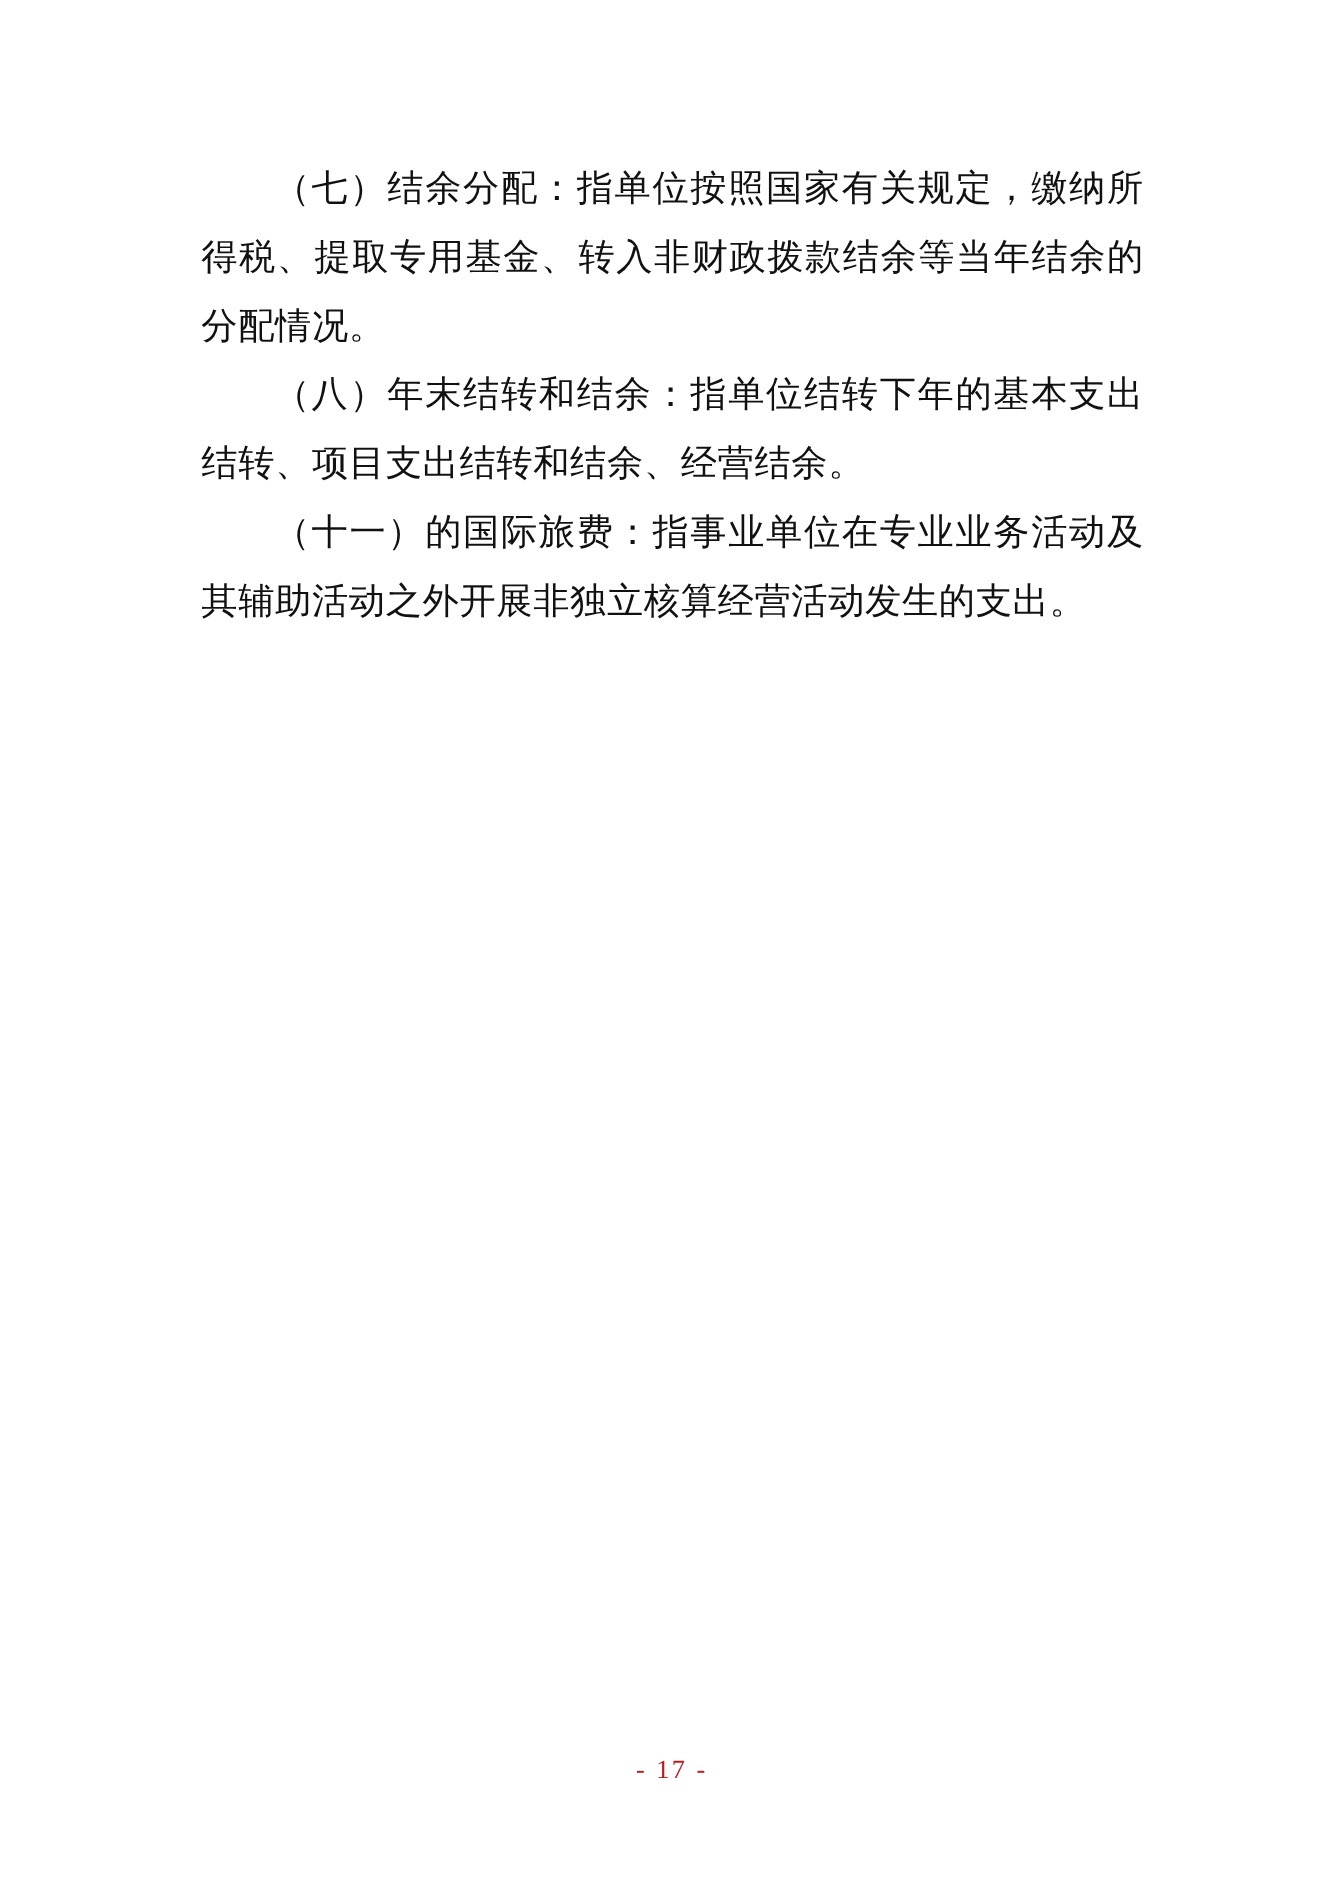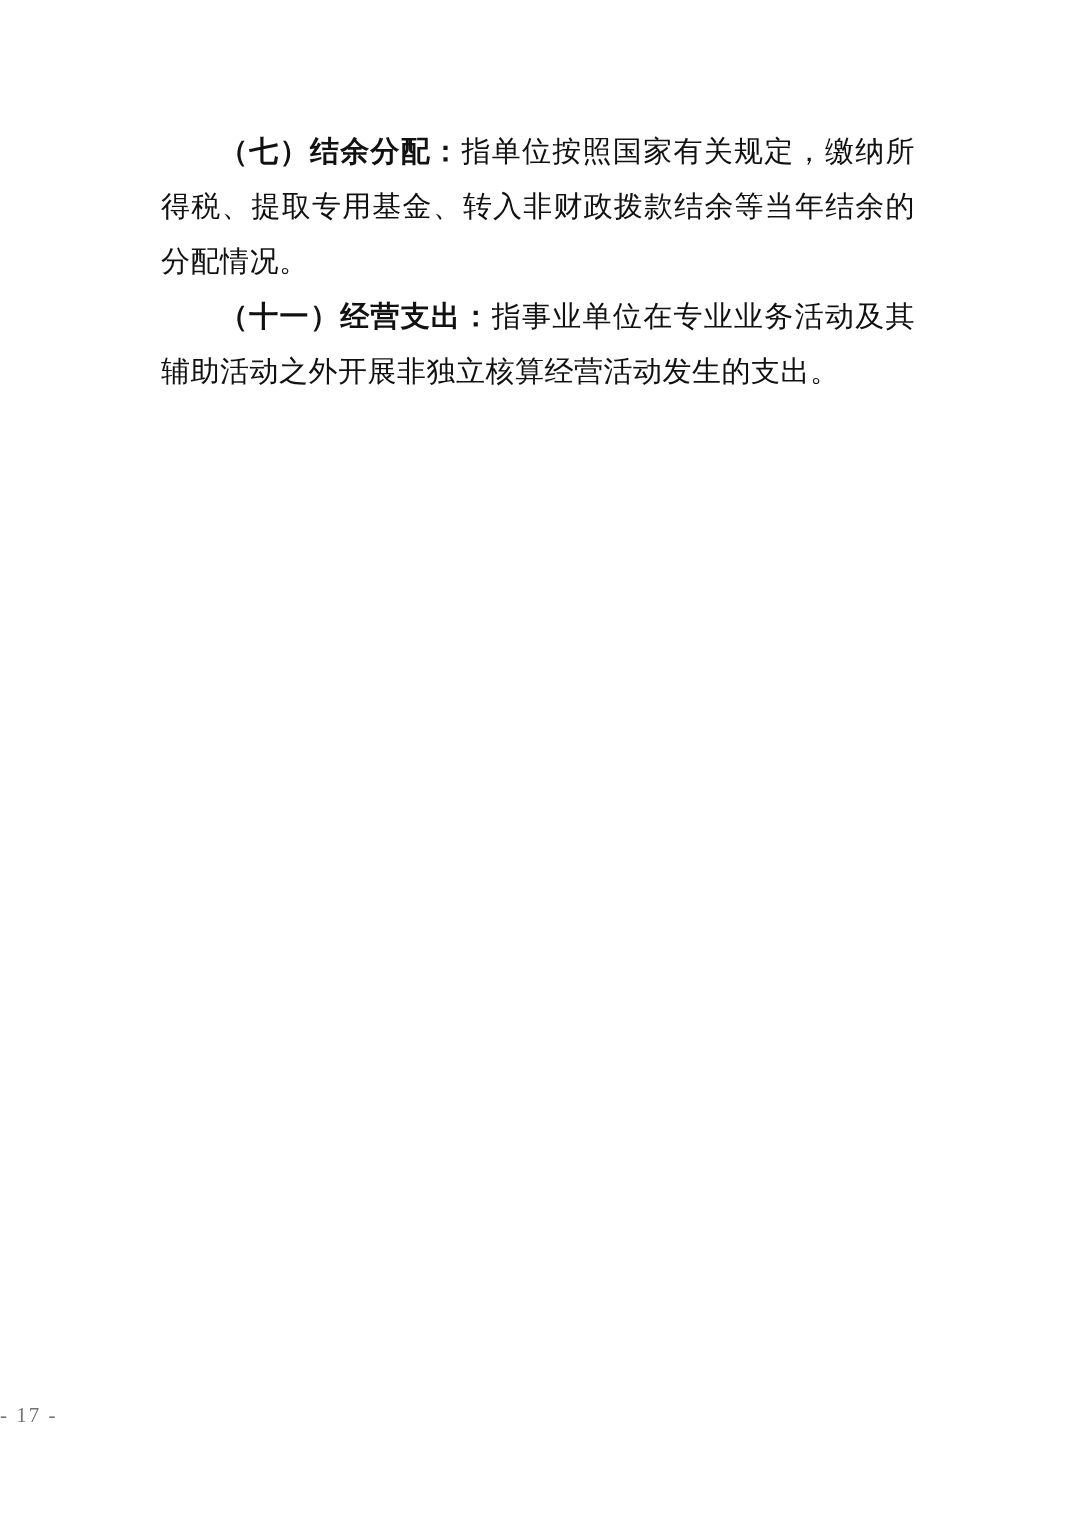--- a/index.html
+++ b/index.html
@@ -33,43 +33,45 @@
     margin: 0;
     font-size: 29px;
     line-height: 55px;
     text-align: justify;
     text-justify: inter-ideograph;
     text-indent: 2em;
     letter-spacing: 0.5px;
     word-break: break-all;
   }
   .content p b {
-    font-weight: bold;
+    font-weight: normal;
   }
   .footer {
     position: absolute;
     left: 0;
     top: 1400px;
     width: 1075px;
+    text-align: center;
     font-size: 21px;
     line-height: 30px;
-    color: #737373;
+    color: #b91c1c;
     letter-spacing: 2px;
   }
 </style>
 </head>
 <body>
 
 <div class="page">
   <div class="content">
 
     <p><b>（七）结余分配：</b><span>指单位按照国家有关规定，缴纳所得税、提取专用基金、转入非财政拨款结余等当年结余的分配情况。</span></p>
 
+    <p><b>（八）年末结转和结余：</b><span>指单位结转下年的基本支出结转、项目支出结转和结余、经营结余。</span></p>
 
 
 
-    <p><b>（十一）经营支出：</b><span>指事业单位在专业业务活动及其辅助活动之外开展非独立核算经营活动发生的支出。</span></p>
+    <p><b>（十一）的国际旅费：</b><span>指事业单位在专业业务活动及其辅助活动之外开展非独立核算经营活动发生的支出。</span></p>
 
 
   </div>
 
   <div class="footer">- 17 -</div>
 </div>
 
 </body></html>

